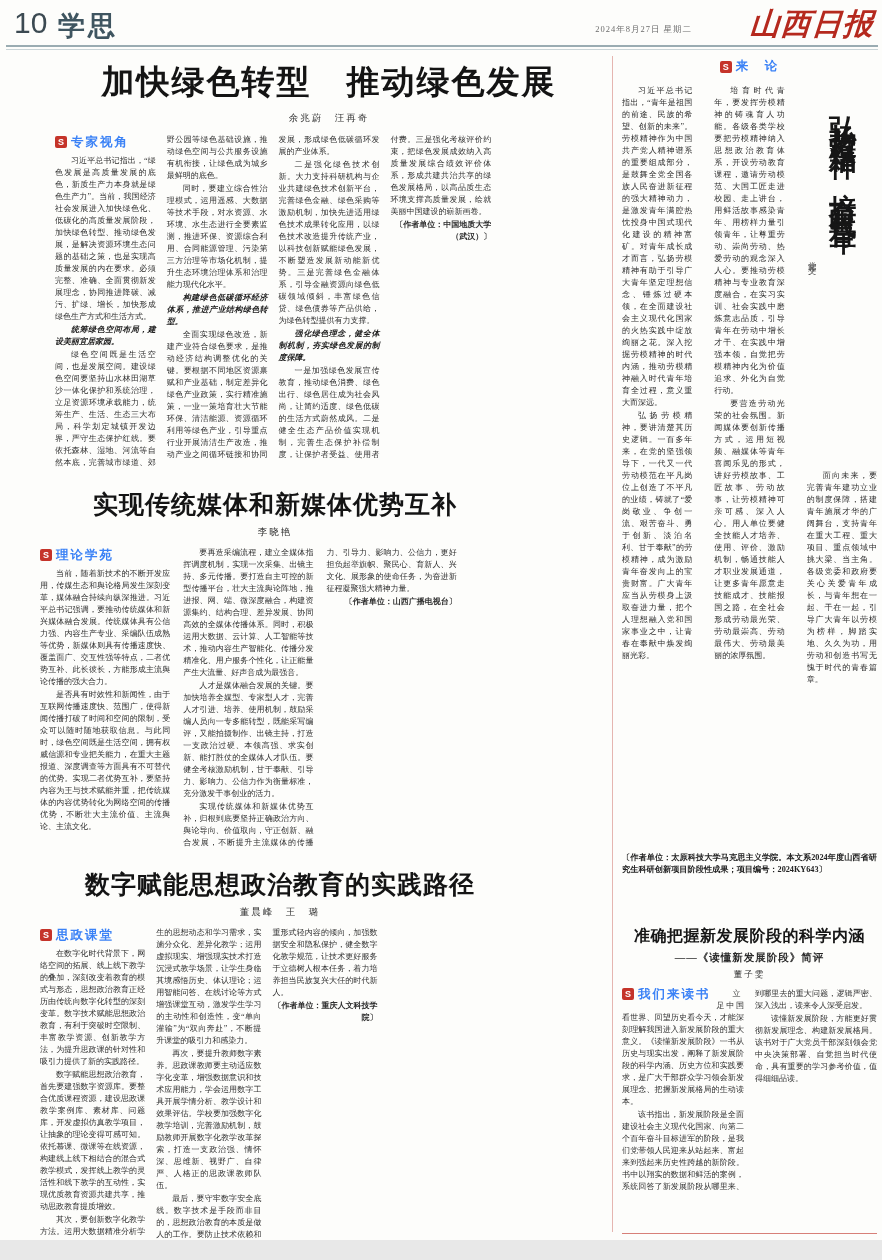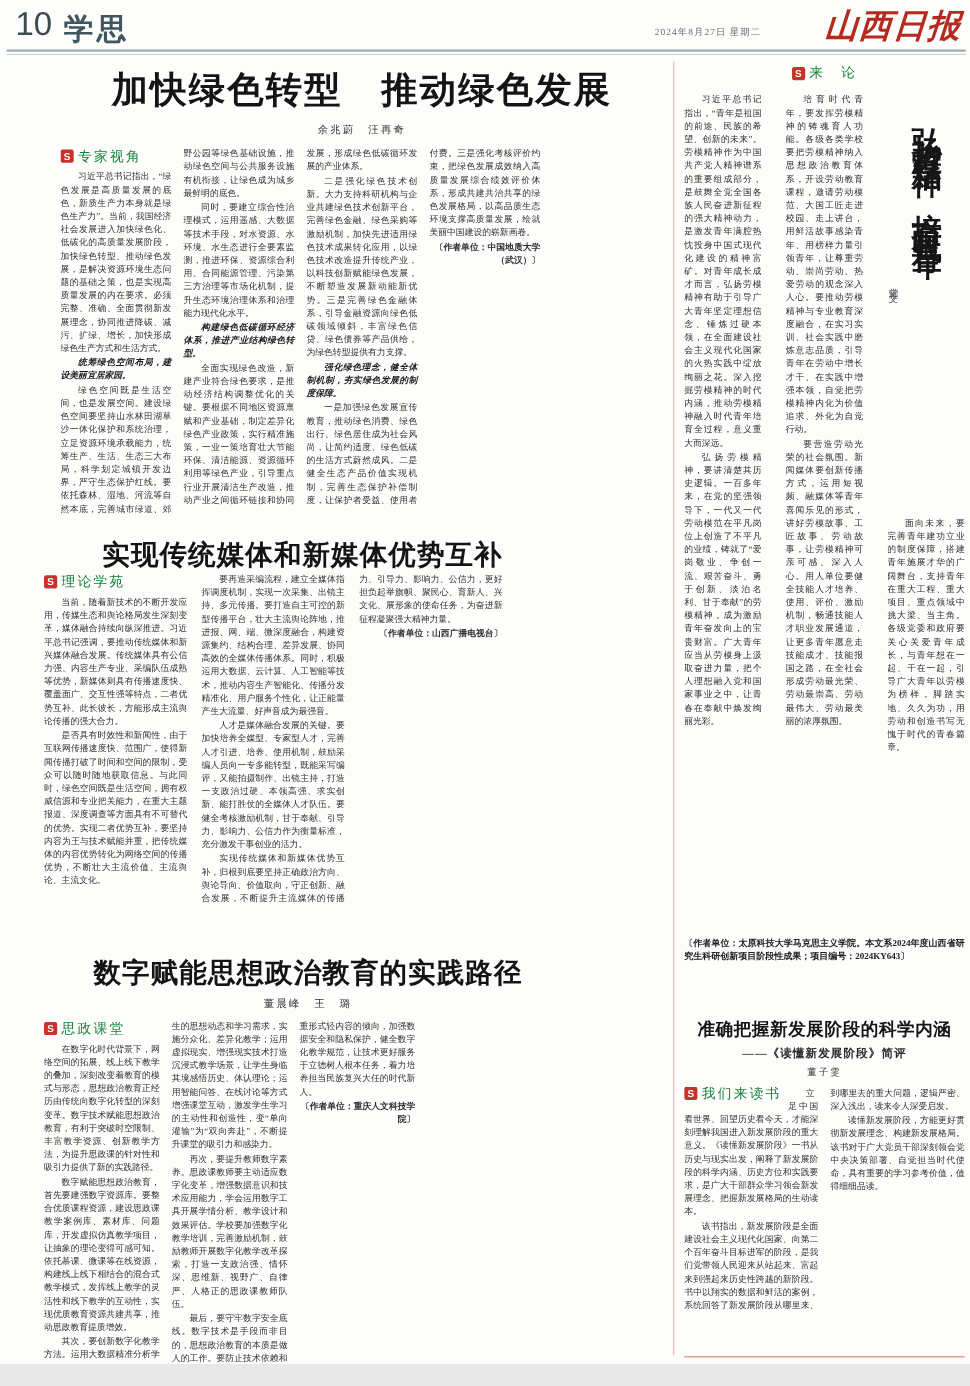--- a/index.html
+++ b/index.html
@@ -10,21 +10,21 @@
   .hdr-pageno{position:absolute;left:14px;top:6px;font-size:30px;color:#3c4a52;font-family:"Liberation Sans",sans-serif;}
   .hdr-section{position:absolute;left:58px;top:8px;font-size:27px;font-weight:bold;color:#3f5560;letter-spacing:3px;}
   .hdr-date{position:absolute;right:190px;top:24px;font-size:8.5px;color:#6b6b6b;letter-spacing:1px;}
   .masthead{position:absolute;right:8px;top:4px;font-size:30px;font-weight:900;color:#b5291e;font-style:italic;letter-spacing:1px;transform:skewX(-4deg);}
   .hdr-rule{position:absolute;left:6px;right:4px;top:45px;border-top:2.5px solid #9aacb2;}
   .hdr-rule2{position:absolute;left:6px;right:4px;top:49px;border-top:1px solid #c9d4d7;}
 
   
   .sec-label{display:flex;align-items:center;gap:4px;margin:2px 0 7px 0;}
   .sec-badge{display:inline-flex;align-items:center;justify-content:center;width:12px;height:12px;background:#c5342a;color:#fff;font-size:9px;font-weight:bold;border-radius:2px;font-family:"Liberation Sans",sans-serif;flex:0 0 auto;}
-  .sec-name{color:#15803d;font-weight:normal;font-size:12.5px;letter-spacing:2px;white-space:nowrap;}
+  .sec-name{color:#3b82f6;font-weight:bold;font-size:12.5px;letter-spacing:2px;white-space:nowrap;}
   .byline{text-align:center;font-size:9.5px;color:#333;letter-spacing:2px;}
   .body-cols{font-size:8px;line-height:12px;text-align:justify;overflow:hidden;column-fill:auto;color:#2e2e2e;}
   .seg{margin:0 0 1px 0;text-indent:2em;}
   .seg.subhead{font-weight:bold;font-style:italic;color:#1d1d1d;}
   .seg.note{font-weight:bold;text-align:right;text-indent:0;}
   .vline-pink{position:absolute;left:612px;top:56px;height:1176px;border-left:1px solid #e5b5b0;}
 
   
   .art1{position:absolute;left:55px;top:56px;width:548px;height:428px;}
   .art1 h1{margin:4px 0 0 0;text-align:center;font-size:33px;font-weight:900;color:#141414;letter-spacing:2px;}
@@ -131,20 +131,21 @@
           </div>
       </div>
     </div>
     <div class="ll-note">〔作者单位：太原科技大学马克思主义学院。本文系2024年度山西省研究生科研创新项目阶段性成果；项目编号：2024KY643〕</div>
   </div>
 
   <div class="art2">
     <div class="head-box">
       <h2>实现传统媒体和新媒体优势互补</h2>
     </div>
+    <div class="byline">李晓艳</div>
     <div class="body-cols">
       <div class="sec-label">
         <span class="sec-badge">S</span>
         <span class="sec-name">理论学苑</span>
       </div>
       <div>
           <p class="seg normal">当前，随着新技术的不断开发应用，传媒生态和舆论格局发生深刻变革，媒体融合持续向纵深推进。习近平总书记强调，要推动传统媒体和新兴媒体融合发展。传统媒体具有公信力强、内容生产专业、采编队伍成熟等优势，新媒体则具有传播速度快、覆盖面广、交互性强等特点，二者优势互补、此长彼长，方能形成主流舆论传播的强大合力。</p>
           <p class="seg normal">是否具有时效性和新闻性，由于互联网传播速度快、范围广，使得新闻传播打破了时间和空间的限制，受众可以随时随地获取信息。与此同时，绿色空间既是生活空间，拥有权威信源和专业把关能力，在重大主题报道、深度调查等方面具有不可替代的优势。实现二者优势互补，要坚持内容为王与技术赋能并重，把传统媒体的内容优势转化为网络空间的传播优势，不断壮大主流价值、主流舆论、主流文化。</p>
           <p class="seg normal">要再造采编流程，建立全媒体指挥调度机制，实现一次采集、出镜主持、多元传播。要打造自主可控的新型传播平台，壮大主流舆论阵地，推进报、网、端、微深度融合，构建资源集约、结构合理、差异发展、协同高效的全媒体传播体系。同时，积极运用大数据、云计算、人工智能等技术，推动内容生产智能化、传播分发精准化、用户服务个性化，让正能量产生大流量、好声音成为最强音。</p>
           <p class="seg normal">人才是媒体融合发展的关键。要加快培养全媒型、专家型人才，完善人才引进、培养、使用机制，鼓励采编人员向一专多能转型，既能采写编评，又能拍摄制作、出镜主持，打造一支政治过硬、本领高强、求实创新、能打胜仗的全媒体人才队伍。要健全考核激励机制，甘于奉献、引导力、影响力、公信力作为衡量标准，充分激发干事创业的活力。</p>

